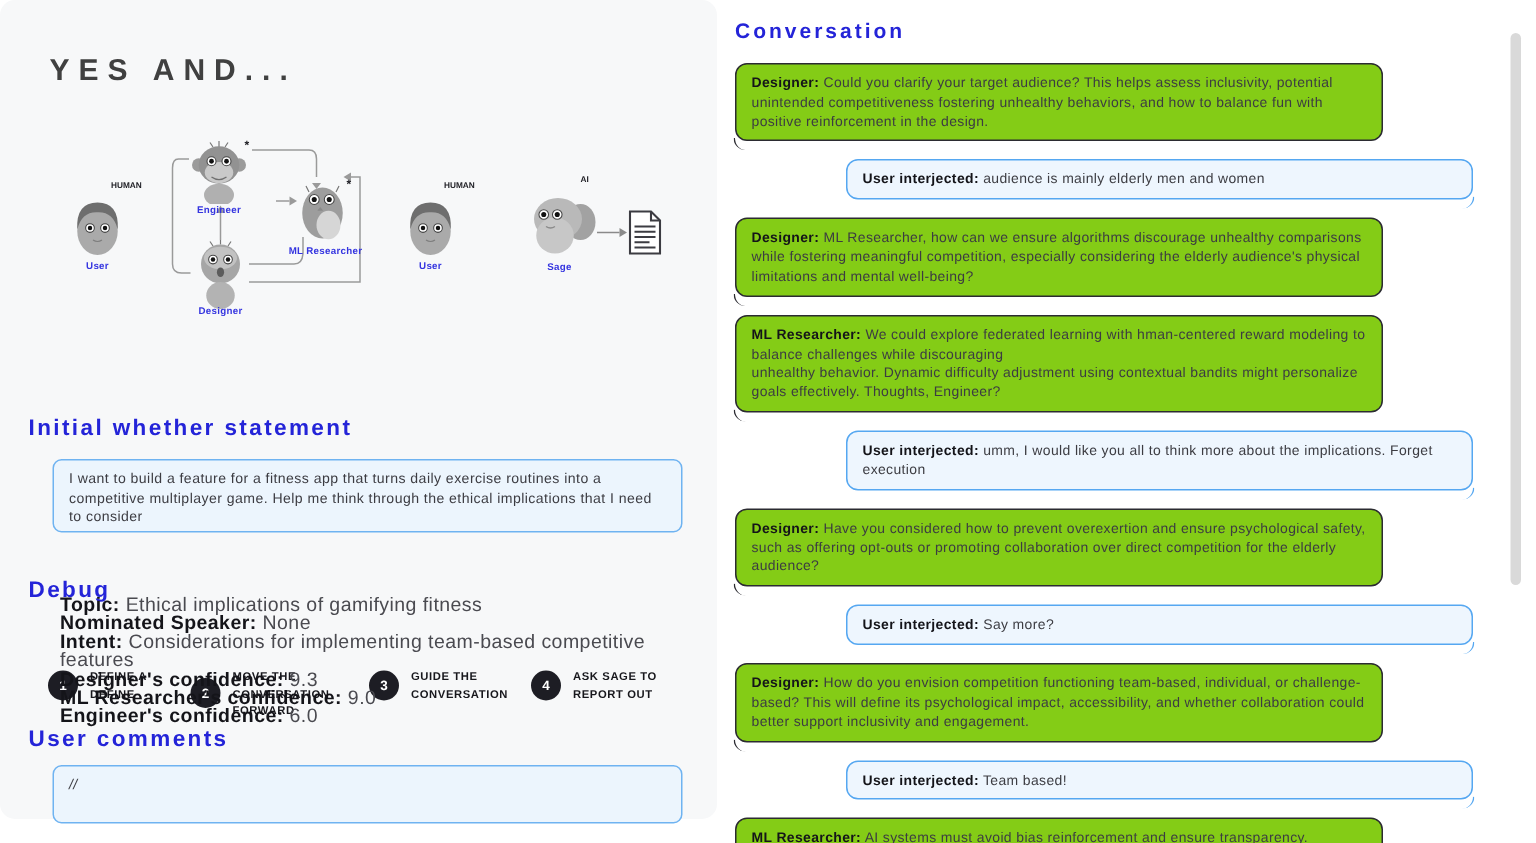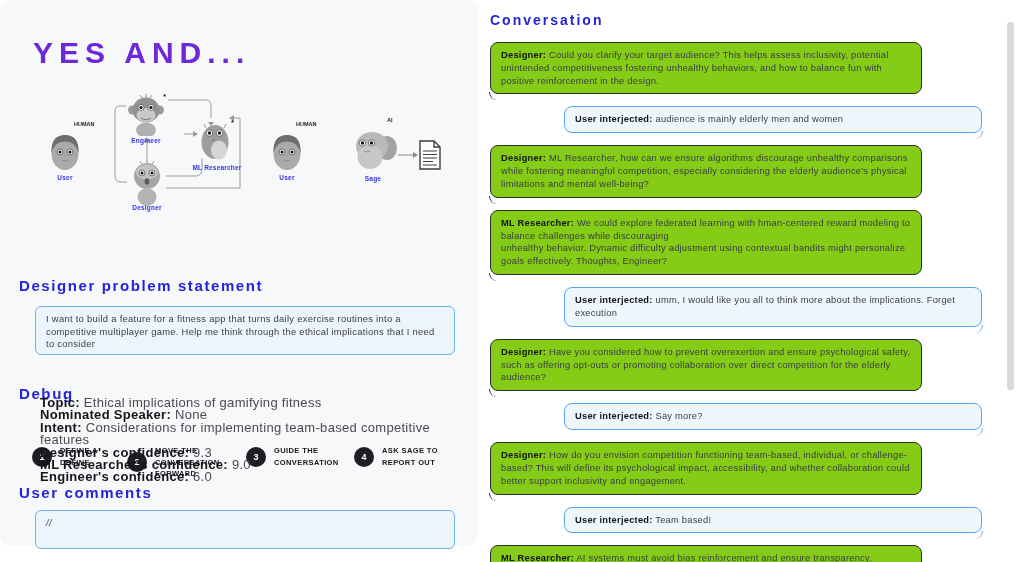--- a/index.html
+++ b/index.html
@@ -3,22 +3,22 @@
 <meta charset="utf-8">
 <style>
   * { margin:0; padding:0; box-sizing:border-box; }
   html,body { width:1024px; height:562px; overflow:hidden; background:#ffffff;
     font-family:"Liberation Sans", sans-serif; }
   body { position:relative; }
 
   
   .left-card { position:absolute; left:0; top:8; width:478px; height:546px;
     background:#f7f8f9; border-radius:10px; }
-  .app-title { position:absolute; left:33px; top:36px; font-size:30px; font-weight:bold;
-    letter-spacing:6px; color:#6d28d9; }
+  .app-title { position:absolute; left:33px; top:36px; font-size:20px; font-weight:bold;
+    letter-spacing:6px; color:#404040; }
 
   
   .diagram { position:absolute; left:0; top:90px; width:478px; height:132px; }
   .connectors { position:absolute; left:0; top:0; width:478px; height:132px; }
   .char { position:absolute; }
   .char-name { position:absolute; font-size:6.5px; font-weight:bold; color:#3535e0;
     text-align:center; letter-spacing:0.2px; }
   .type-label { position:absolute; font-size:5.5px; font-weight:bold; color:#1c1c22; }
   .asterisk { position:absolute; font-size:8px; font-weight:bold; color:#1c1c22; }
 
@@ -194,21 +194,21 @@
     <div class="step s3">
       <div class="step-num">3</div>
       <div class="step-label">GUIDE THE CONVERSATION</div>
     </div>
     <div class="step s4">
       <div class="step-num">4</div>
       <div class="step-label">ASK SAGE TO REPORT OUT</div>
     </div>
   </div>
 
-  <div class="section-heading h-problem">Designer problem statement</div>
+  <div class="section-heading h-problem">Initial whether statement</div>
   <textarea class="blue-box problem-box" spellcheck="false" style="">I want to build a feature for a fitness app that turns daily exercise routines into a competitive multiplayer game. Help me think through the ethical implications that I need to consider</textarea>
 
   <div class="section-heading h-debug">Debug</div>
   <div class="debug-fields">
     <div class="debug-row"><b>Topic:</b> <span>Ethical implications of gamifying fitness</span></div>
     <div class="debug-row"><b>Nominated Speaker:</b> <span>None</span></div>
     <div class="debug-row"><b>Intent:</b> <span>Considerations for implementing team-based competitive features</span></div>
     <div class="debug-row"><b>Designer's confidence:</b> <span>9.3</span></div>
     <div class="debug-row"><b>ML Researcher's confidence:</b> <span>9.0</span></div>
     <div class="debug-row"><b>Engineer's confidence:</b> <span>6.0</span></div>

